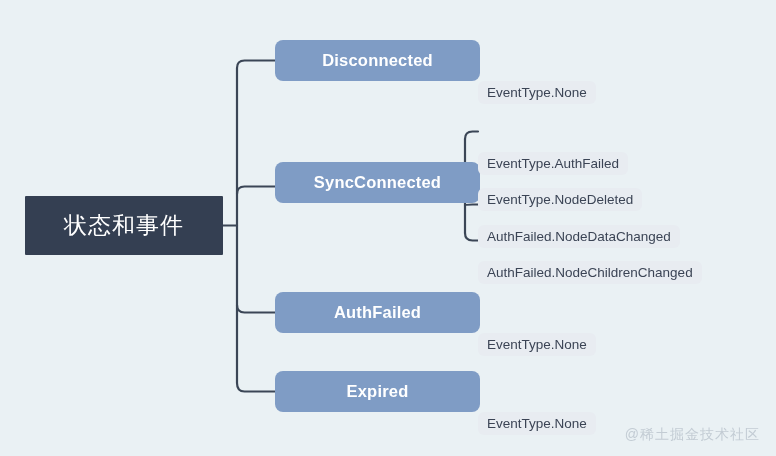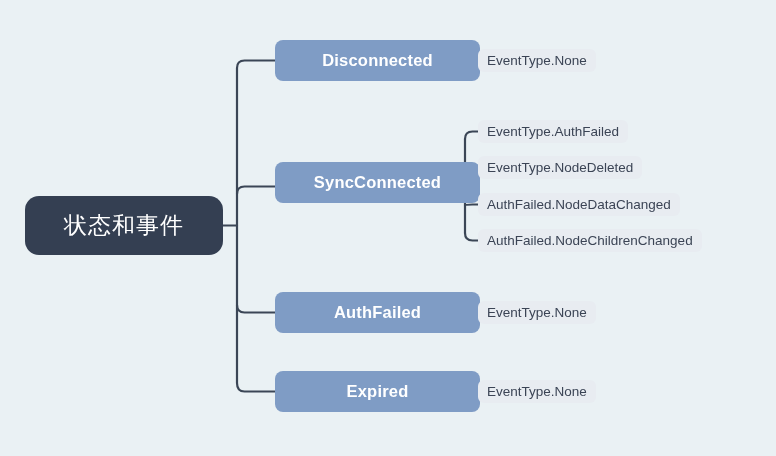--- a/index.html
+++ b/index.html
@@ -33,21 +33,21 @@
     align-items: center;
     justify-content: center;
   }
 
   .root-node {
     left: 25px;
     top: 196px;
     width: 198px;
     height: 59px;
     background: #343f52;
-    border-radius: 14px;
+    border-radius: 1px;
     color: #ffffff;
     font-size: 23px;
     letter-spacing: 1px;
   }
 
   .branch-node {
     left: 275px;
     width: 205px;
     height: 41px;
     background: #7f9cc5;
@@ -66,20 +66,21 @@
     position: absolute;
     box-sizing: border-box;
     display: flex;
     align-items: center;
     background: #e8ecf1;
     border-radius: 6px;
     color: #3b4455;
     font-size: 13.5px;
     height: 23px;
     padding: 0 9px;
+    margin-top: 32px;
   }
 
   .watermark {
     position: absolute;
     right: 16px;
     bottom: 12px;
     color: #c3ccd4;
     font-size: 14px;
     letter-spacing: 1px;
   }
@@ -154,14 +155,15 @@
   </div>
 
   <div class="leaf-node" style="left:478px; top:301px;">
     <span>EventType.None</span>
   </div>
 
   <div class="leaf-node" style="left:478px; top:380px;">
     <span>EventType.None</span>
   </div>
 
+  <div class="watermark">@稀土掘金技术社区</div>
 
 </div>
 
 </body></html>

